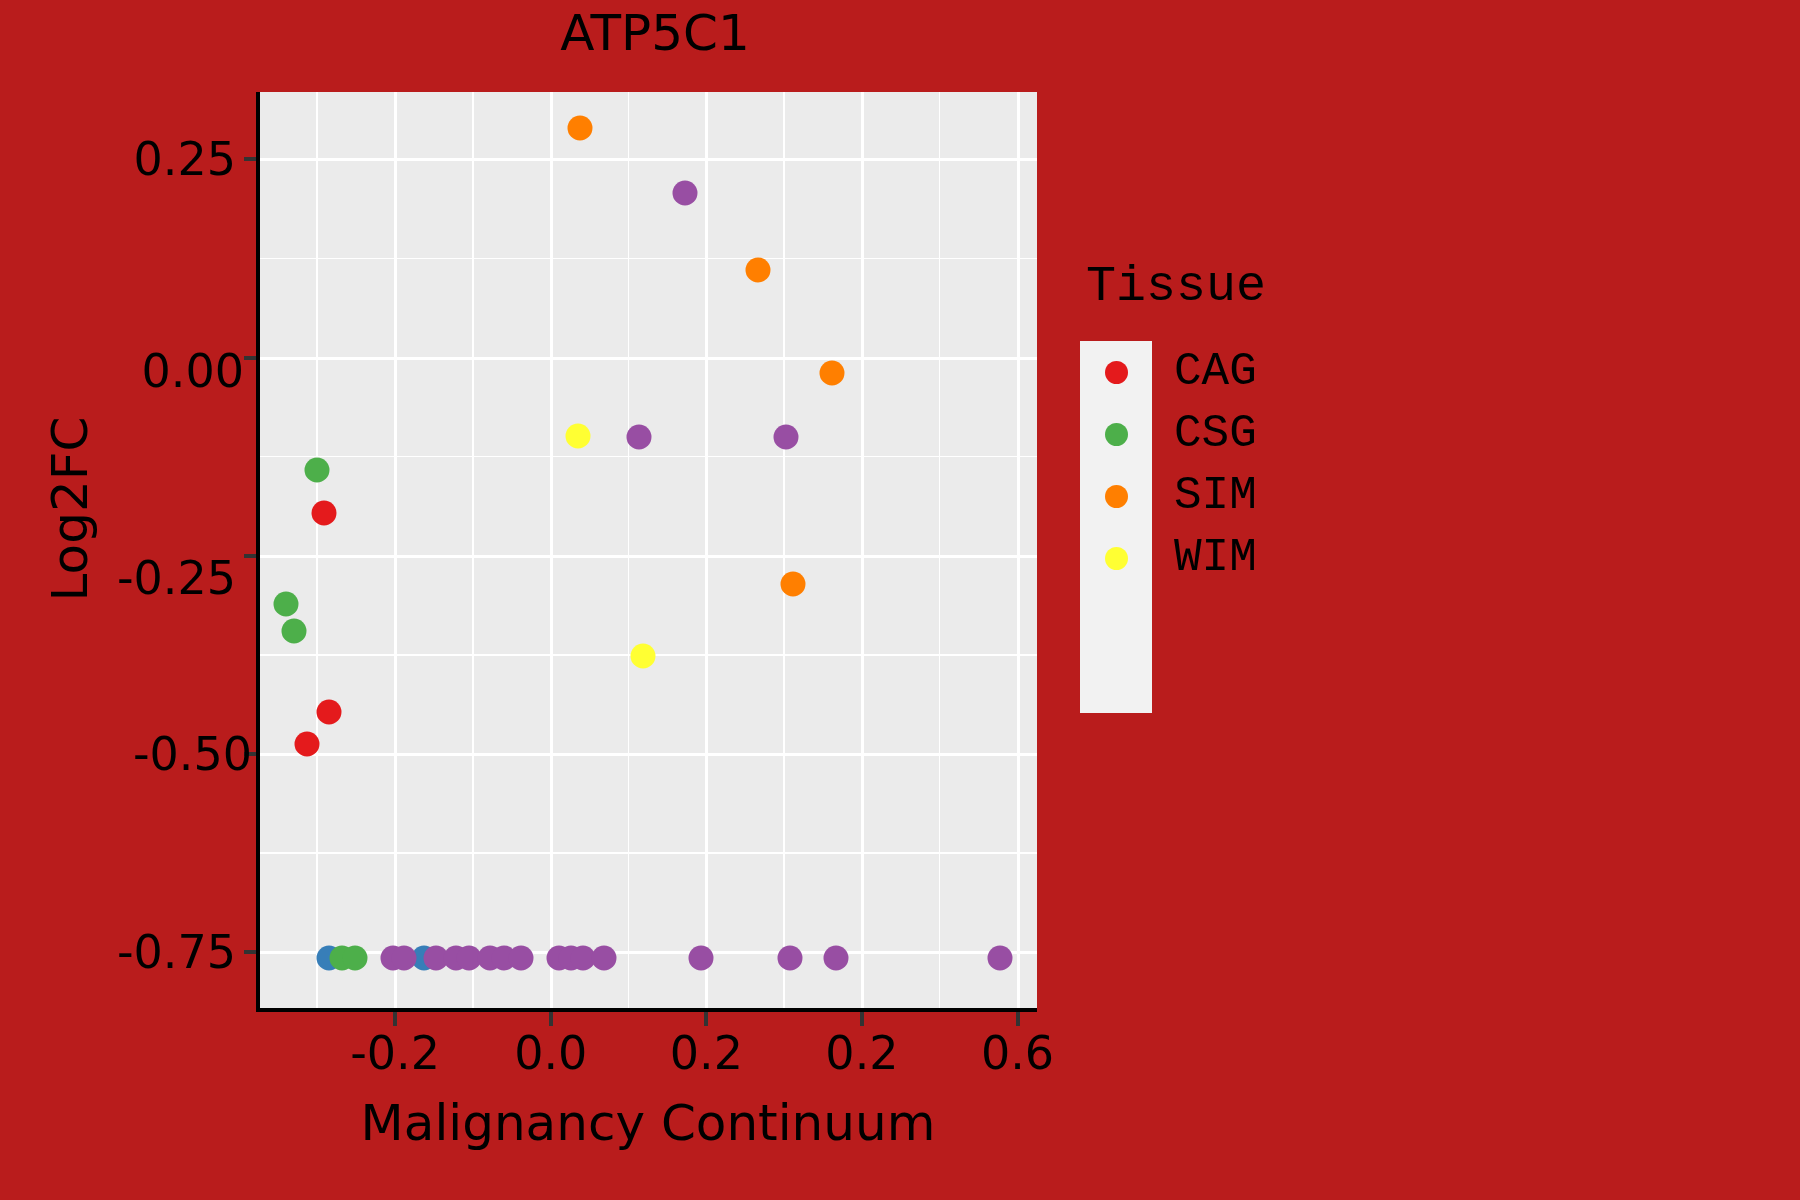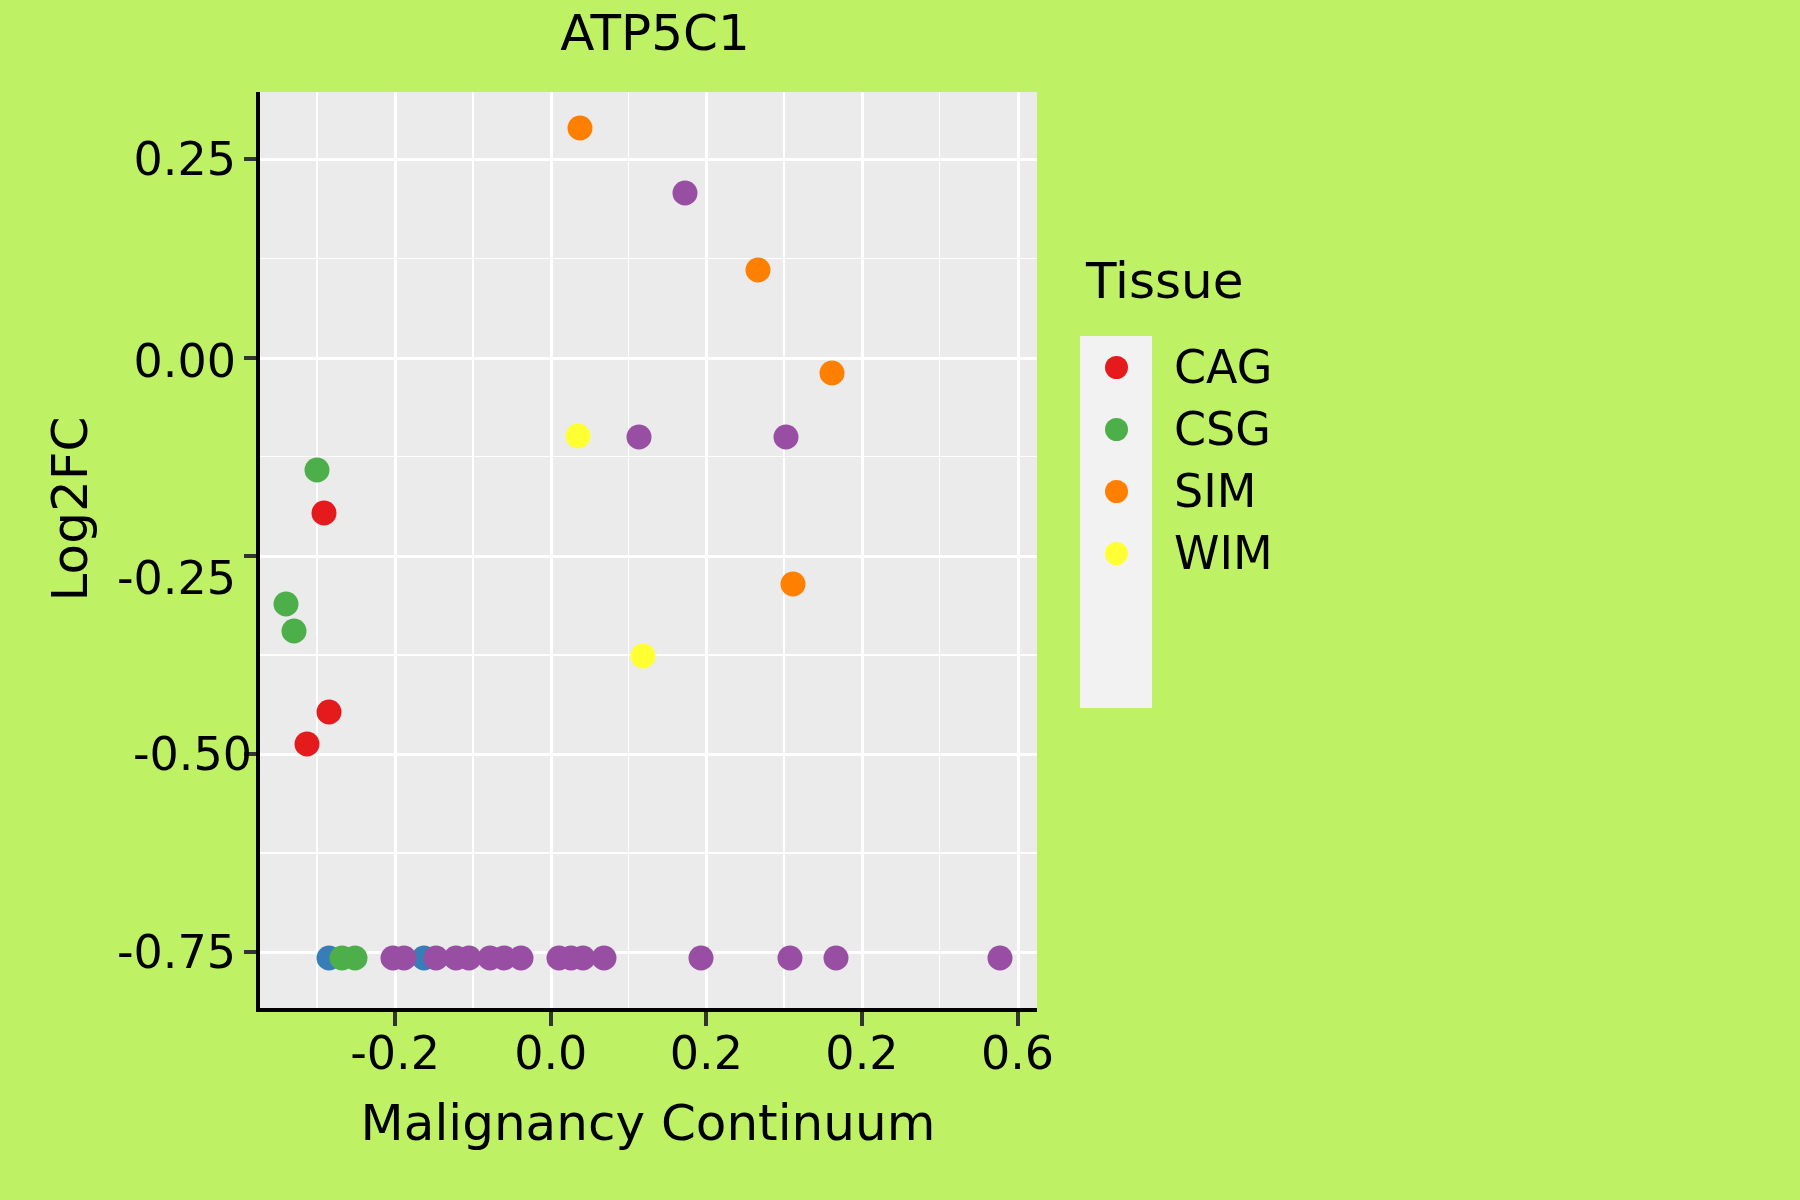--- a/index.html
+++ b/index.html
@@ -1,17 +1,17 @@
 <!DOCTYPE html>
 <html><head>
 <meta charset="utf-8">
 <style>
   html,body{margin:0;padding:0;background:#ffffff;}
   body{width:1800px;height:1200px;font-family:"DejaVu Sans",sans-serif;overflow:hidden;}
-  #root{position:relative;width:1800px;height:1200px;background:#bef264;}
+  #root{position:relative;width:1800px;height:1200px;background:#b91c1c;}
 
   
   #plot-title{
     position:absolute;left:260px;top:6px;width:790px;
     text-align:center;font-size:50px;color:#000;line-height:1.1;
     font-family:"DejaVu Sans",sans-serif;
   }
 
   
   #panel{
@@ -42,21 +42,21 @@
   #x-axis-title{
     position:absolute;left:259px;top:1094px;width:778px;text-align:center;
     font-size:50px;color:#000;white-space:nowrap;
   }
   #y-axis-title{
     position:absolute;left:-180px;top:480px;width:500px;text-align:center;
     font-size:50px;color:#000;transform:rotate(-90deg);white-space:nowrap;
   }
 
   
-  #legend{position:absolute;left:1080px;top:252px;}
+  #legend{position:absolute;left:1080px;top:258px;font-family:Liberation Mono, monospace;}
   #legend-title{font-size:50px;color:#000;margin:0 0 26px 6px;white-space:nowrap;}
   #legend-items{position:relative;}
   .legend-key-bg{position:absolute;left:0;top:0;width:72px;background:#F2F2F2;}
   .legend-row{position:relative;display:flex;align-items:center;height:62px;}
   .legend-key{width:72px;display:flex;align-items:center;justify-content:center;}
   .legend-dot{width:23px;height:23px;border-radius:50%;display:block;}
   .legend-label{font-size:46px;color:#000;margin-left:22px;white-space:nowrap;}
 </style>
 </head>
 <body>
@@ -122,21 +122,21 @@
       <div class="pt" style="left: 383.554px; top: 563.875px; background: rgb(255, 255, 51);"></div>
     </div>
 
   <div id="axis-y-line"></div>
   <div id="axis-x-line"></div>
 
   <div id="y-ticks">
       <div class="tick-y" style="top: 159.411px;"></div>
       <div class="ylabwrap" style="top: 159.411px;">0.25</div>
       <div class="tick-y" style="top: 357.68px;"></div>
-      <div class="ylabwrap" style="top: 361px;">0.00</div>
+      <div class="ylabwrap" style="top: 371px; margin-left: 8px;">0.00</div>
       <div class="tick-y" style="top: 555.948px;"></div>
       <div class="ylabwrap" style="top: 578px;">-0.25</div>
       <div class="tick-y" style="top: 754.216px;"></div>
       <div class="ylabwrap" style="top: 754.216px; margin-left: 16px;">-0.50</div>
       <div class="tick-y" style="top: 952.485px;"></div>
       <div class="ylabwrap" style="top: 952.485px;">-0.75</div>
     </div>
   <div id="x-ticks">
       <div class="tick-x" style="left: 395.15px;"></div>
       <div class="xlabwrap" style="left: 395.15px;">-0.2</div>

